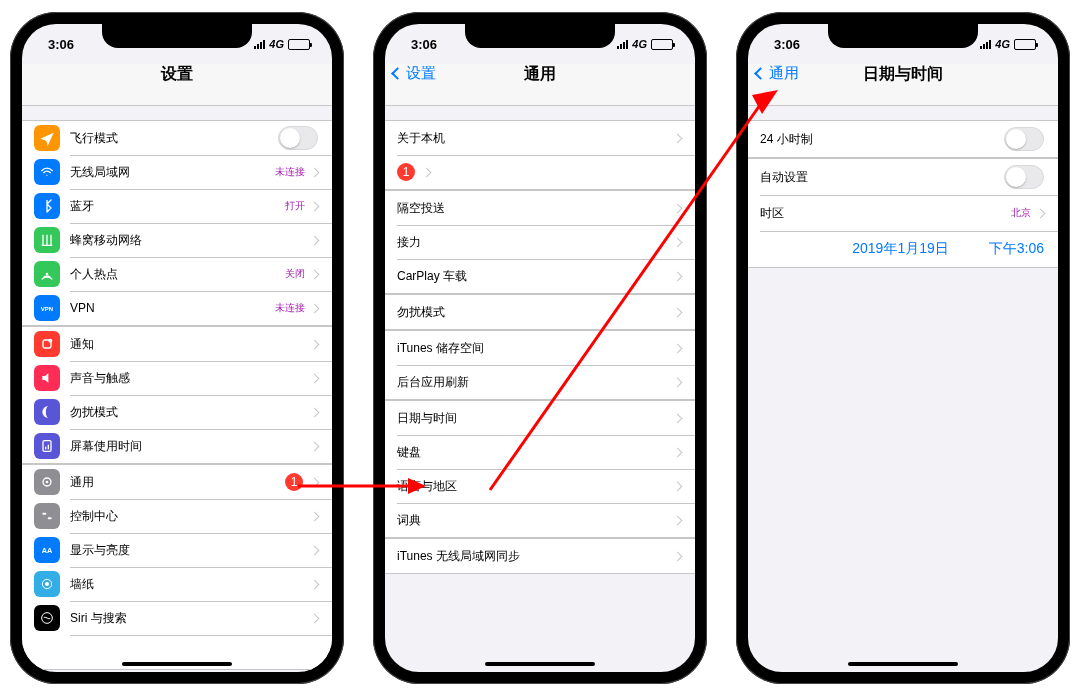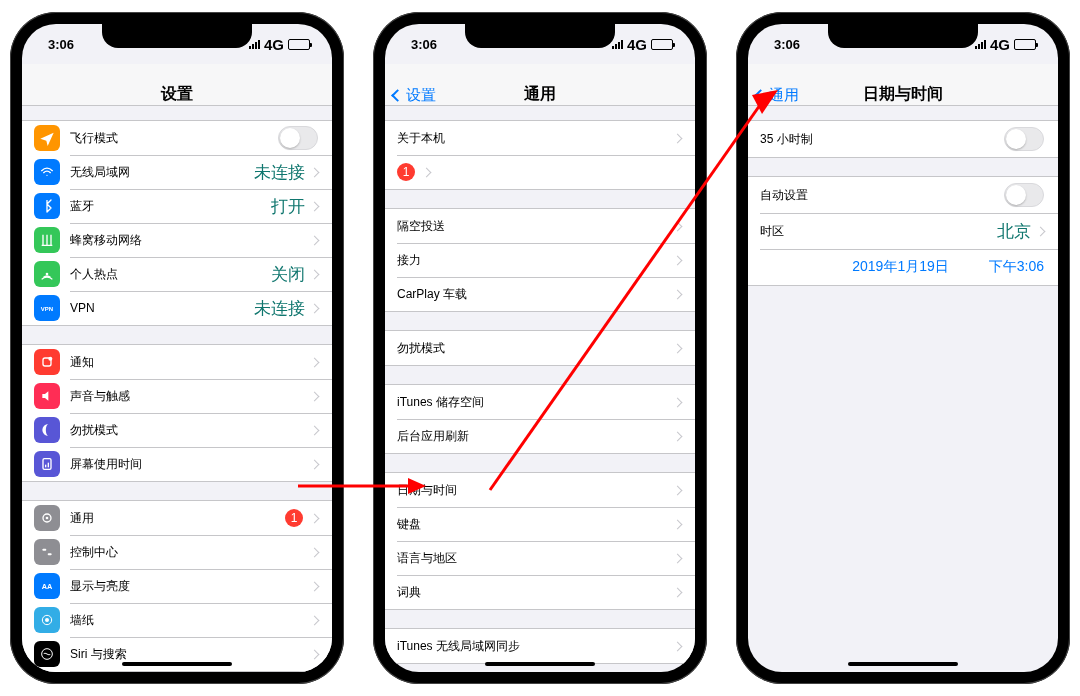--- a/index.html
+++ b/index.html
@@ -2,40 +2,40 @@
 <html><head>
 <meta charset="utf-8">
 <style>
   * { box-sizing: border-box; margin: 0; padding: 0; font-family: -apple-system, "Helvetica Neue", Arial, sans-serif; }
   body { background: #fff; width: 1080px; height: 696px; position: relative; }
   .phones { display: flex; justify-content: space-between; padding: 12px 10px; gap: 16px; }
   .phone { width: 334px; height: 672px; background: #000; border-radius: 46px; padding: 12px; position: relative; box-shadow: 0 0 0 1px #444 inset; }
   .screen { width: 100%; height: 100%; background: #f2f2f7; border-radius: 34px; overflow: hidden; position: relative; display: flex; flex-direction: column; }
   .notch { position: absolute; top: 0; left: 50%; transform: translateX(-50%); width: 150px; height: 24px; background: #000; border-radius: 0 0 16px 16px; z-index: 5; }
   .status-bar { height: 40px; display: flex; align-items: center; justify-content: space-between; padding: 0 22px 0 26px; font-size: 13px; font-weight: 600; color: #000; }
-  .status-bar .right { display: flex; align-items: center; gap: 4px; font-size: 15px; }
+  .status-bar .right { display: flex; align-items: center; gap: 4px; font-size: 11px; font-style: italic; }
   .signal { display: inline-flex; align-items: flex-end; gap: 1px; }
   .signal span { width: 2px; background: #000; }
   .signal span:nth-child(1){height:3px;} .signal span:nth-child(2){height:5px;} .signal span:nth-child(3){height:7px;} .signal span:nth-child(4){height:9px;}
   .battery { width: 22px; height: 11px; border: 1px solid #000; border-radius: 2px; position: relative; }
   .battery::after { content: ""; position: absolute; right: -3px; top: 3px; width: 2px; height: 4px; background: #000; border-radius: 0 1px 1px 0; }
   .battery .fill { height: 100%; width: 70%; background: #34c759; border-radius: 1px; }
-  .nav { background: #f7f7f7cc; height: 42px; display: flex; align-items: flex-end; justify-content: center; position: relative; border-bottom: 0.5px solid #c6c6c9; }
+  .nav { background: #f7f7f7cc; height: 42px; display: flex; align-items: flex-start; justify-content: center; position: relative; border-bottom: 0.5px solid #c6c6c9; }
   .nav .title { font-size: 16px; font-weight: 600; }
   .nav .back { position: absolute; left: 8px; display: flex; align-items: center; color: #007aff; font-size: 15px; }
   .chev-left { width: 9px; height: 9px; border-left: 2px solid #007aff; border-bottom: 2px solid #007aff; transform: rotate(45deg); margin-right: 4px; }
   .list { flex: 1; overflow: hidden; }
-  .group { margin-top: 18px; background: #fff; border-top: 0.5px solid #c6c6c9; border-bottom: 0.5px solid #c6c6c9; }
+  .group { background: #fff; border-top: 0.5px solid #c6c6c9; border-bottom: 0.5px solid #c6c6c9; }
   .group:first-child { margin-top: 0; }
   .row { height: 34px; display: flex; align-items: center; padding: 0 14px 0 12px; position: relative; }
   .row + .row::before { content: ""; position: absolute; left: 12px; right: 0; top: 0; height: 0.5px; background: #c6c6c9; }
   .phone1 .row + .row::before { left: 48px; }
   .icon-box { width: 26px; height: 26px; border-radius: 6px; display: flex; align-items: center; justify-content: center; margin-right: 10px; flex-shrink: 0; color: #fff; font-size: 13px; font-weight: bold; }
   .label { flex: 1; font-size: 12px; color: #000; }
-  .detail { font-size: 17px; color: #0f766e; margin-right: 6px; }
+  .detail { font-size: 10px; color: #a21caf; margin-right: 6px; }
   .chev { width: 7px; height: 7px; border-right: 1.5px solid #c7c7cc; border-top: 1.5px solid #c7c7cc; transform: rotate(45deg); }
   .badge { min-width: 18px; height: 18px; border-radius: 9px; background: #ff3b30; color: #fff; font-size: 12px; display: flex; align-items: center; justify-content: center; margin-right: 8px; padding: 0 5px; }
   .switch { width: 40px; height: 24px; border-radius: 12px; background: #e9e9eb; position: relative; border: 1px solid #d9d9dc; }
   .switch::after { content: ""; position: absolute; left: 1px; top: 1px; width: 20px; height: 20px; border-radius: 50%; background: #fff; box-shadow: 0 1px 2px rgba(0,0,0,.25); }
   .home-ind { position: absolute; bottom: 6px; left: 50%; transform: translateX(-50%); width: 110px; height: 4px; border-radius: 2px; background: #000; }
   
   .arrow { position: absolute; pointer-events: none; z-index: 50; }
   
   svg { display: block; }
   .phone3 .row { height: 36px; }
@@ -338,21 +338,21 @@
       <div class="nav">
         <div class="back">
             <span class="chev-left"></span>
             <span>通用</span>
           </div>
         <div class="title">日期与时间</div>
       </div>
       <div class="list" id="list3">
           <div class="group" style="margin-top:14px">
             <div class="row">
-              <span class="label">35 小时制</span>
+              <span class="label">24 小时制</span>
               <span class="switch"></span>
             </div>
           </div>
           <div class="group">
             <div class="row">
               <span class="label">自动设置</span>
               <span class="switch"></span>
             </div>
             <div class="row">
               <span class="label">时区</span>

